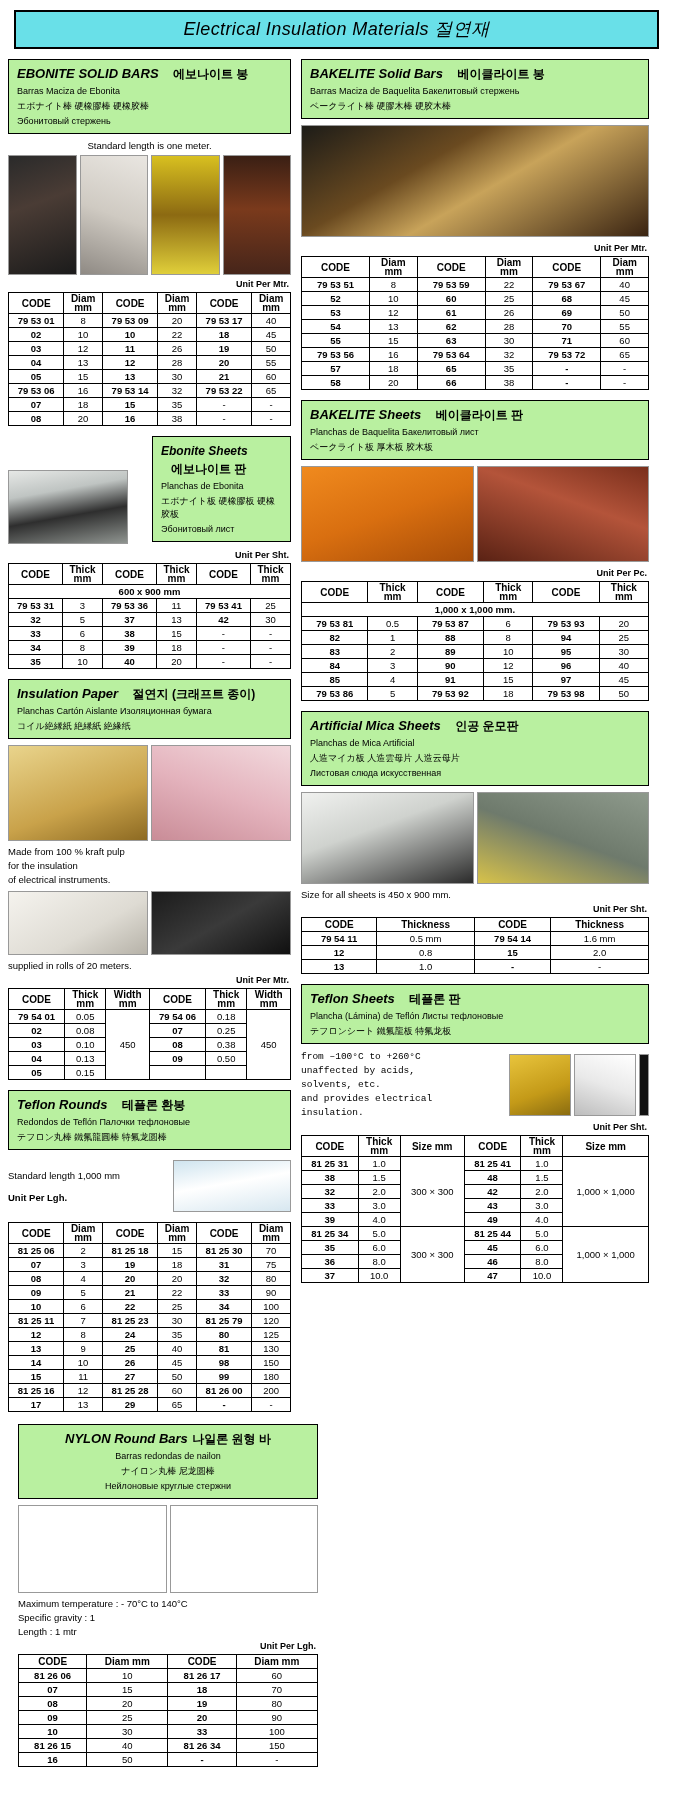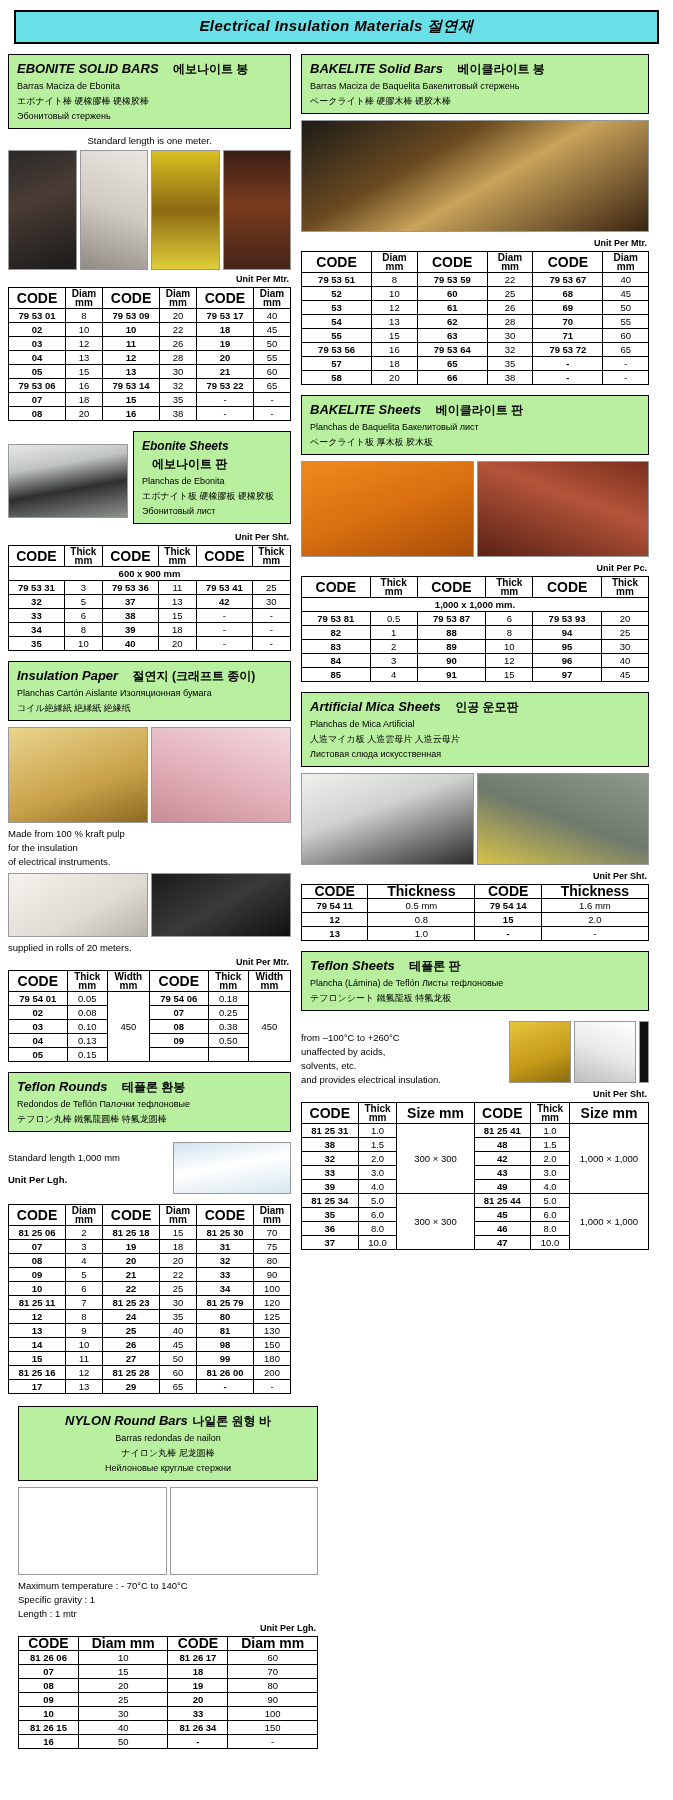--- a/index.html
+++ b/index.html
@@ -15,22 +15,22 @@
   
   .banner {
     border: 2px solid #000;
     background: #69e0e8;
     text-align: center;
     padding: 5px 0 6px 0;
     margin: 4px 6px 10px 6px;
   }
   .banner-title {
     font-style: italic;
-    font-weight: bold;
-    font-size: 15px;
+    font-weight: normal;
+    font-size: 18px;
     letter-spacing: .4px;
   }
 
   
   .titlebox {
     border: 1.5px solid #000;
     background: #b9f0a0;
     padding: 4px 8px 5px 8px;
     margin-bottom: 6px;
   }
@@ -66,21 +66,21 @@
     width: 100%;
     font-size: 9.5px;
   }
   table.data th, table.data td {
     border: 1px solid #000;
     text-align: center;
     padding: 1px 2px;
     line-height: 11px;
     height: 13px;
   }
-  table.data th { font-weight: bold; font-size: 14px; }
+  table.data th { font-weight: bold; font-size: 10px; }
   table.data td.code { font-weight: bold; }
   table.data .hd2 { font-size: 10px; line-height: 9px; }
   table.data tr.grp td { border-top: 1.6px solid #000; }
   .spanhead td { font-weight: bold; }
 
   .unit {
     text-align: right;
     font-size: 9px;
     font-weight: bold;
     padding: 2px 2px 3px 0;
@@ -131,21 +131,21 @@
   .ts1 { background: linear-gradient(160deg,#e8c43c 0%,#c49a18 60%,#8a6c10 100%); }
   .ts2 { background: linear-gradient(200deg,#ffffff 0%,#e9e9e9 50%,#bdbdbd 100%); }
   .ts3 { background: #111; }
 
   .nylon-img { height: 88px; margin: 4px 0; display:flex; gap:3px; }
   .nylon-img > div { flex:1; border:1px solid #999; }
   .ny1 { background: linear-gradient(160deg,#f3ece0 0%,#d9cdb8 50%,#a89madd 100%); }
   .ny2 { background: linear-gradient(200deg,#e2c79a 0%,#c8a濃 50%,#b08f5e 100%); }
 
   .block { margin-bottom: 10px; }
-  .ebsheet-wrap { display:flex; gap: 5px; align-items: center; }
+  .ebsheet-wrap { display:flex; gap: 24px; align-items: flex-end; }
   .nylon-sec { width: 300px; margin: 12px 0 0 10px; }
   .bold { font-weight: bold; }
 </style>
 </head>
 <body>
 
 <div class="page">
 
   <div class="banner">
     <div class="banner-title">Electrical  Insulation Materials   절연재</div>
@@ -743,36 +743,45 @@
                 <td>40</td>
               </tr>
               <tr>
                 <td class="code">85</td>
                 <td>4</td>
                 <td class="code">91</td>
                 <td>15</td>
                 <td class="code">97</td>
                 <td>45</td>
               </tr>
+              <tr class="grp">
+                <td class="code">79 53 86</td>
+                <td>5</td>
+                <td class="code">79 53 92</td>
+                <td>18</td>
+                <td class="code">79 53 98</td>
+                <td>50</td>
+              </tr>
             </tbody>
         </table>
       </div>
 
       <div class="block">
         <div class="titlebox">
           <span class="t-en">Artificial Mica Sheets</span>
           <span class="t-kr">인공 운모판</span>
           <div class="t-sub">Planchas de Mica Artificial</div>
           <div class="t-sub">人造マイカ板      人造雲母片   人造云母片</div>
           <div class="t-sub">Листовая слюда искусственная</div>
         </div>
         <div class="mica-img imgbox">
           <div class="mc1"></div>
             <div class="mc2"></div>
         </div>
+        <div class="note">Size for all sheets is 450 x 900 mm.</div>
         <div class="unit">Unit Per Sht.</div>
         <table class="data">
           <thead>
             <tr>
               <th>CODE</th>
               <th>Thickness</th>
               <th>CODE</th>
               <th>Thickness</th>
             </tr>
           </thead>
@@ -799,21 +808,21 @@
         </table>
       </div>
 
       <div class="block">
         <div class="titlebox">
           <span class="t-en">Teflon Sheets</span>
           <span class="t-kr">테플론 판</span>
           <div class="t-sub">Plancha (Lámina) de Teflón   Листы тефлоновые</div>
           <div class="t-sub">テフロンシート      鐵氟龍板    特氟龙板</div>
         </div>
-        <div style="display:flex;gap:14px;align-items:flex-end;">
+        <div style="display:flex;gap:14px;align-items:center;font-family:Liberation Mono, monospace;">
           <div style="flex:1">
             <div class="note">from  –100°C  to  +260°C</div>
             <div class="note">unaffected  by  acids,</div>
             <div class="note">solvents, etc.</div>
             <div class="note">and provides electrical insulation.</div>
           </div>
           <div class="teflonsheet-img imgbox" style="width:140px">
             <div class="ts1"></div>
               <div class="ts2"></div>
               <div class="ts3" style="flex:0 0 10px"></div>

